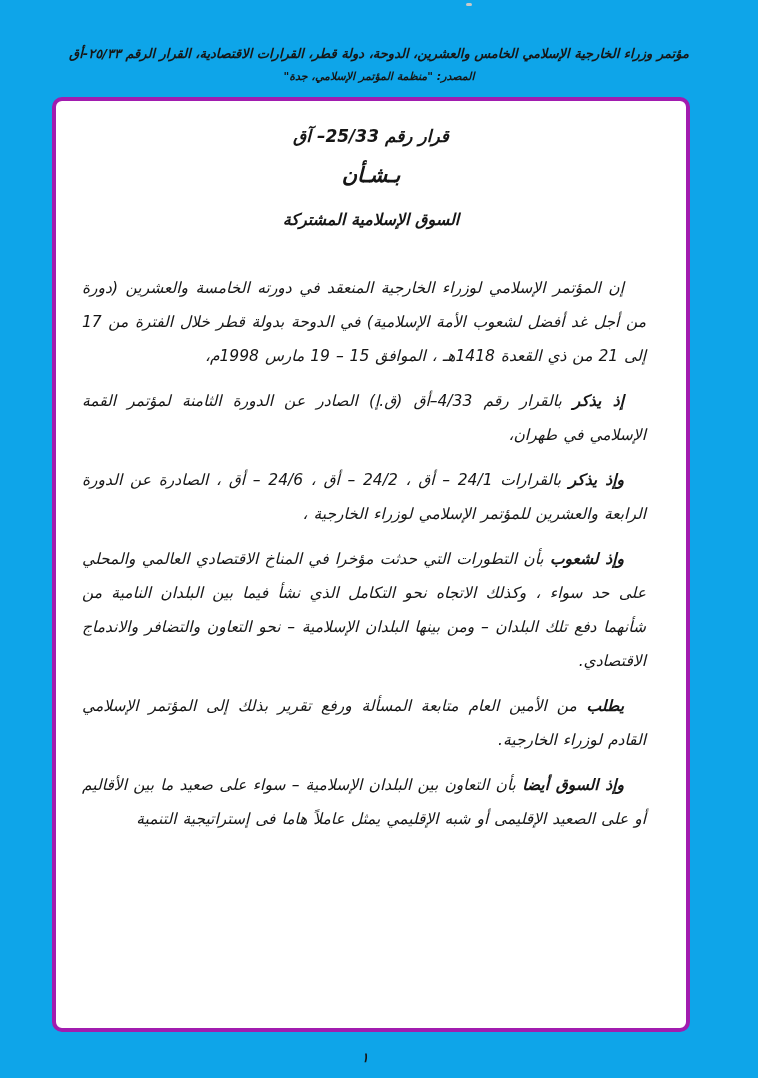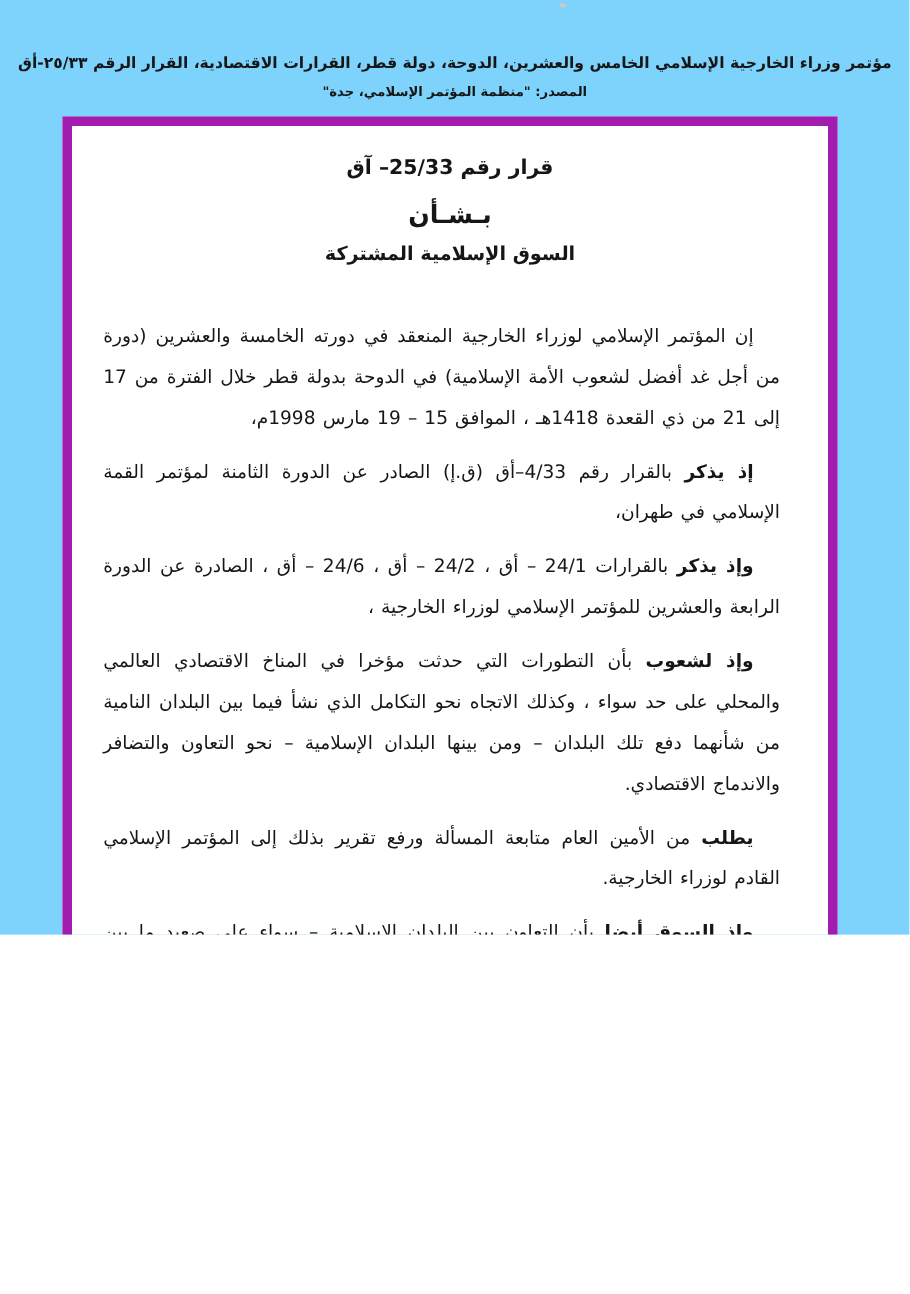--- a/index.html
+++ b/index.html
@@ -4,25 +4,26 @@
 <style>
   html, body {
     margin: 0;
     padding: 0;
     background: #ffffff;
     font-family: "DejaVu Sans", sans-serif;
   }
   .page {
     position: relative;
     width: 758px;
-    height: 779px;
-    background: #7dd3fc;
+    height: 1078px;
+    background: #0ea5e9;
     color: #161616;
     direction: rtl;
     overflow: hidden;
+    font-style: italic;
   }
   .speck {
     position: absolute;
     left: 466px;
     top: 3px;
     width: 6px;
     height: 3px;
     background: #c9c9c9;
     border-radius: 2px;
   }
@@ -45,32 +46,32 @@
     font-weight: 700;
     line-height: 18px;
     margin-top: 4px;
   }
   .frame {
     position: absolute;
     left: 52px;
     top: 97px;
     width: 630px;   
     height: 927px;  
-    border: 8px solid #a21caf;
-    border-radius: 0;
+    border: 4px solid #a21caf;
+    border-radius: 10px;
     background: #ffffff;
   }
   .title {
     margin-top: 22px;
     text-align: center;
     font-weight: 700;
   }
   .title .t1 { font-size: 17px; line-height: 26px; }
   .title .t2 { font-size: 21px; line-height: 24px; margin-top: 14px; }
-  .title .t3 { font-size: 16px; line-height: 26px; margin-top: 8px; }
+  .title .t3 { font-size: 16px; line-height: 26px; margin-top: 20px; }
   .body-text {
     margin: 38px 40px 0 26px;
     font-size: 15.5px;
   }
   .para {
     margin: 0 0 11px 0;
     text-align: justify;
     text-align-last: right;
     line-height: 34px;
     text-indent: 22px;

